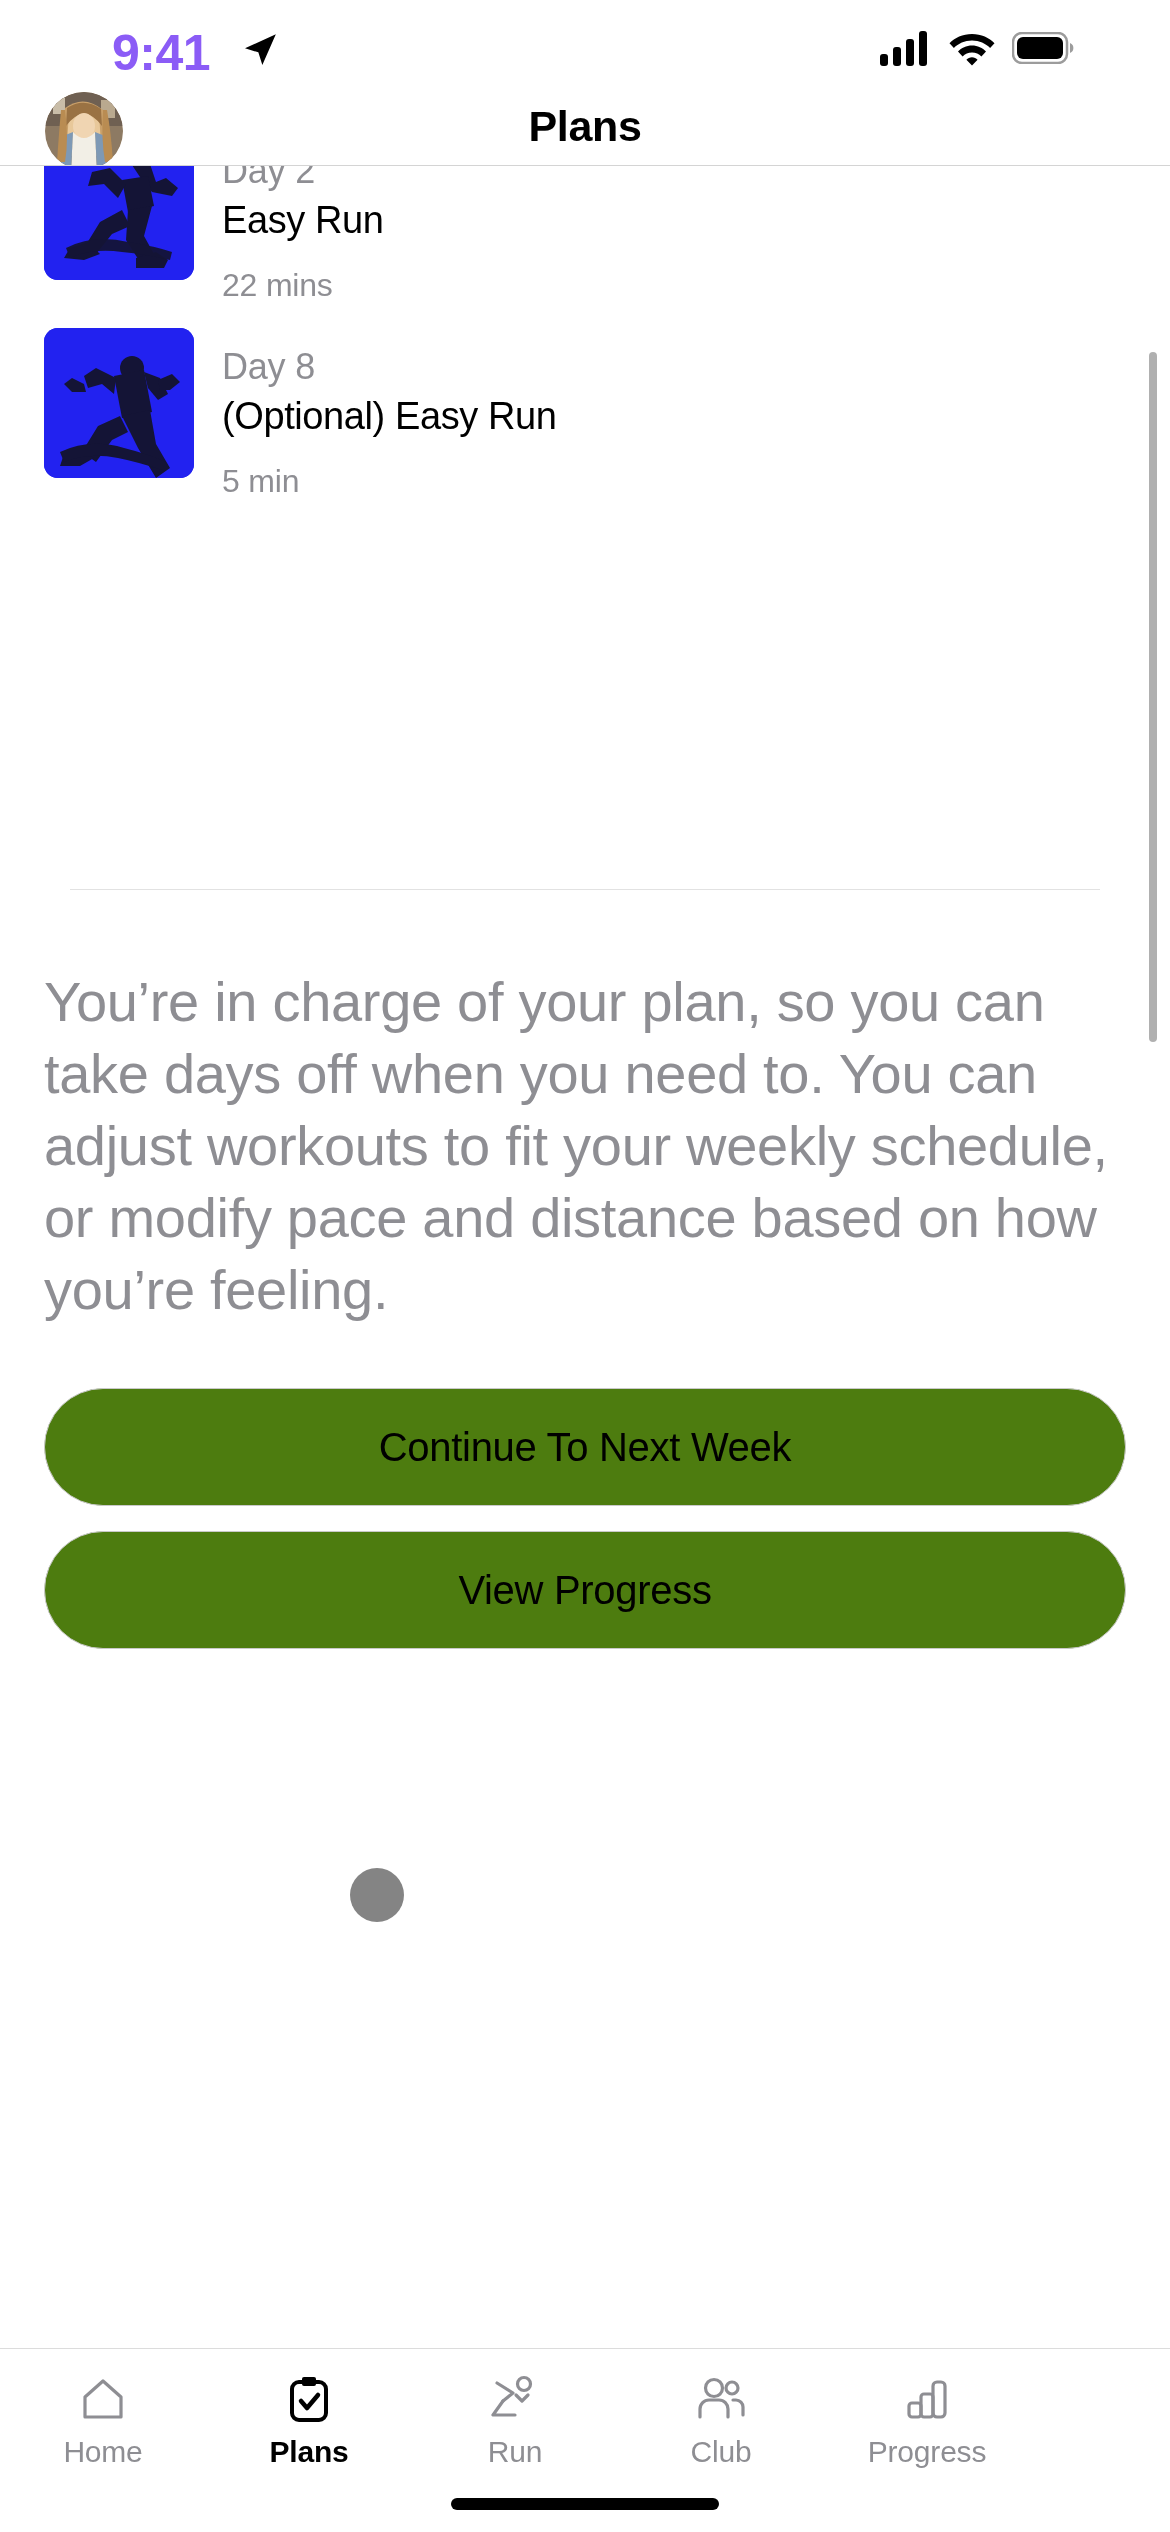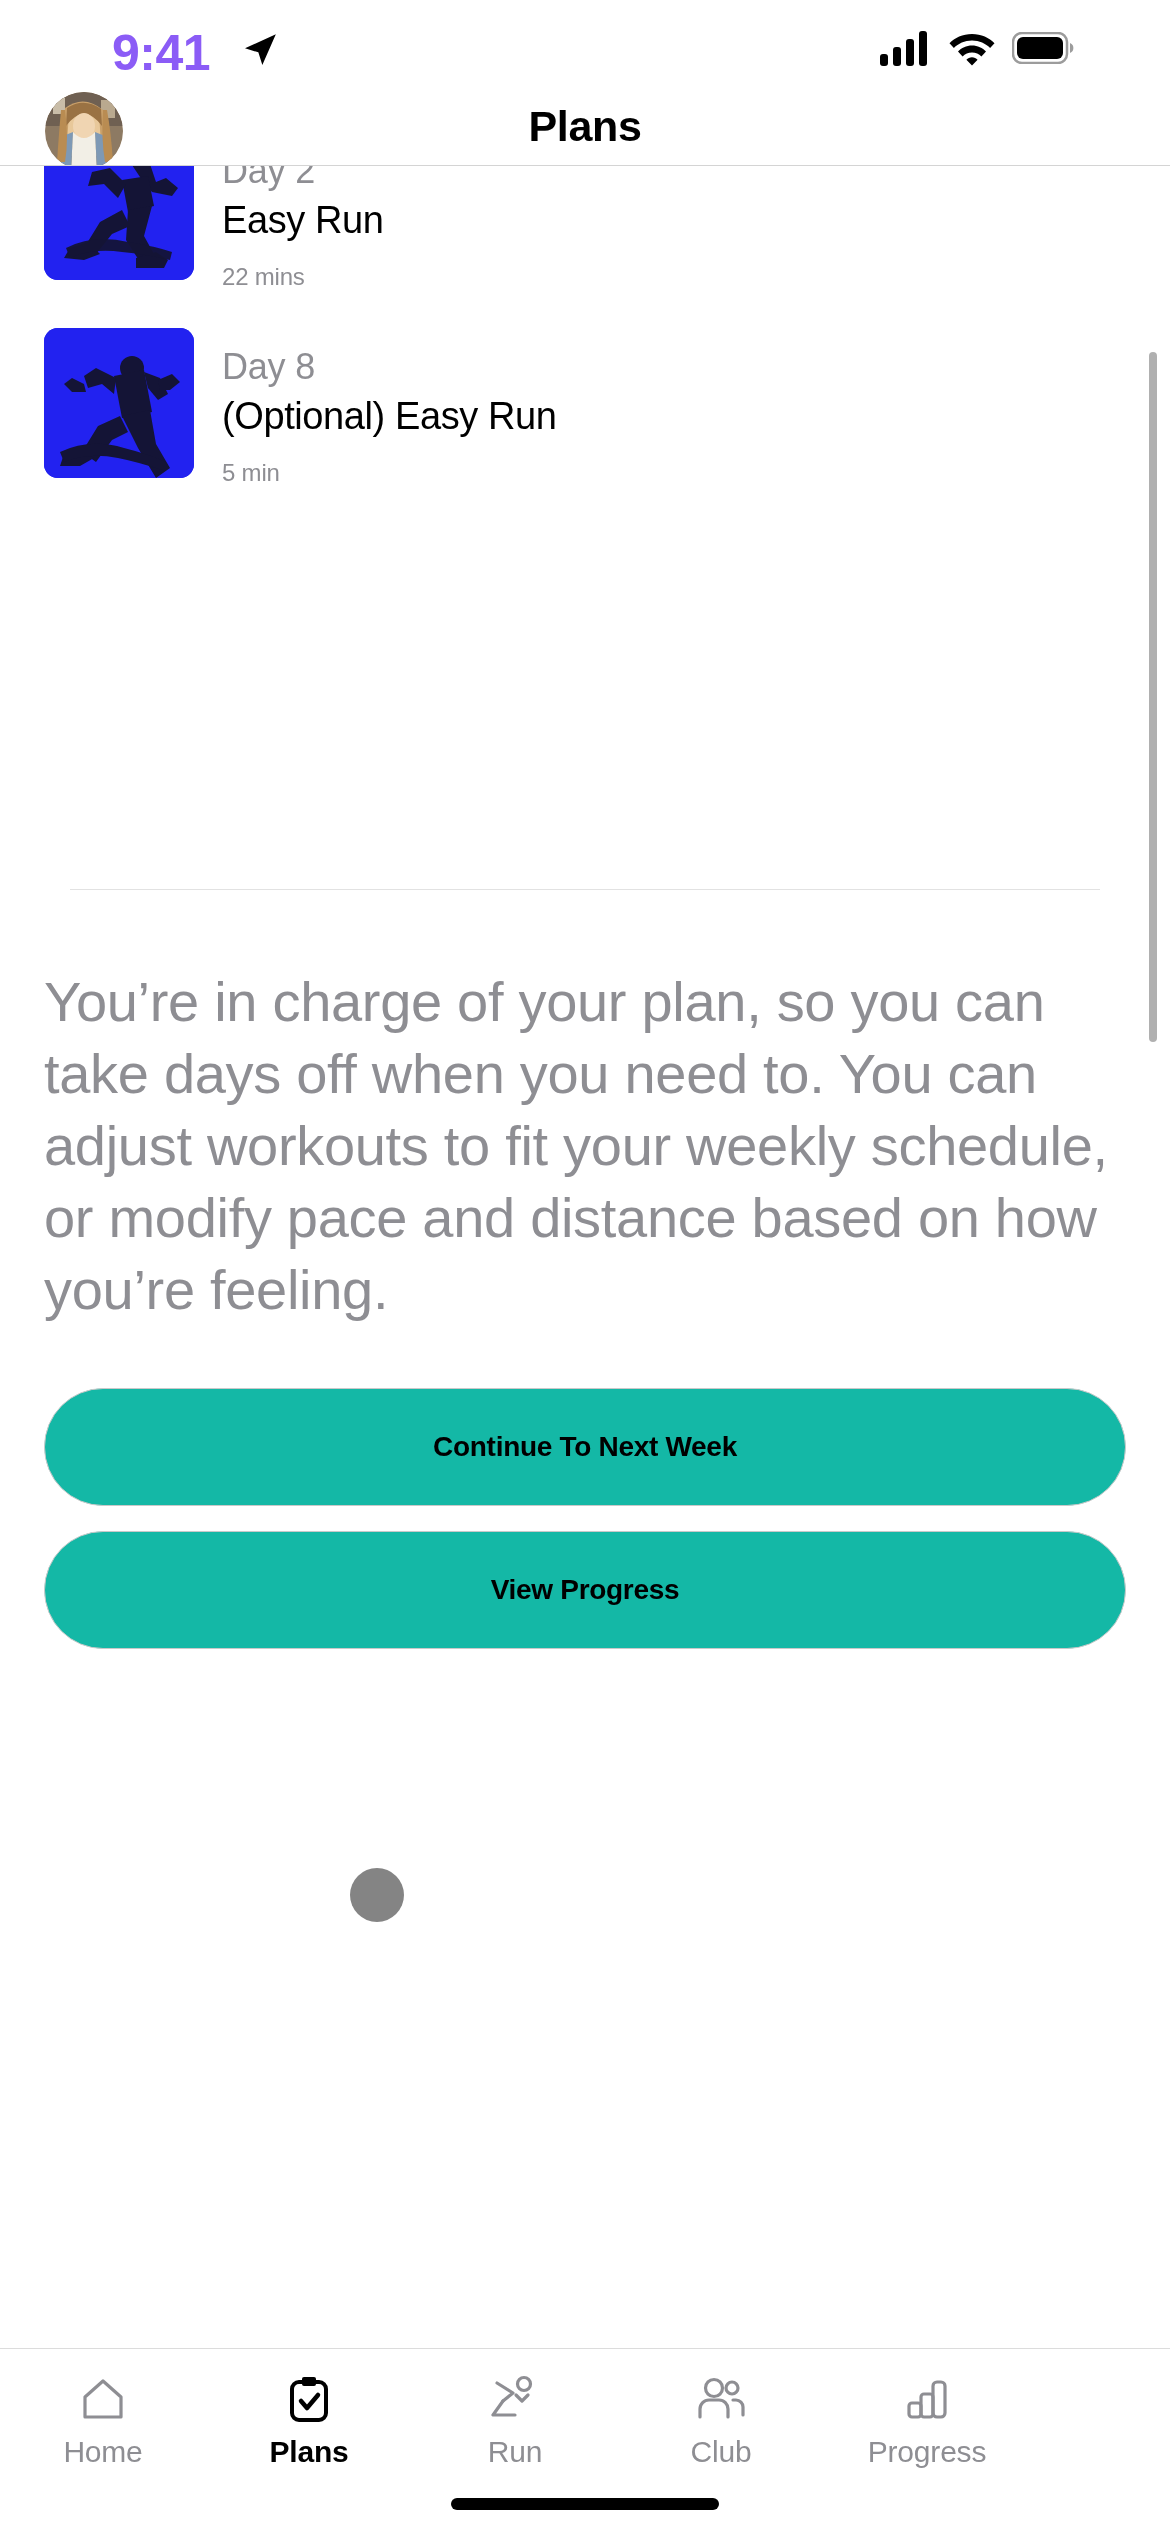--- a/index.html
+++ b/index.html
@@ -123,25 +123,25 @@
     letter-spacing: -0.2px;
   }
   .workout-title {
     font-size: 38px;
     color: #000;
     line-height: 52px;
     font-weight: 400;
     letter-spacing: -0.4px;
   }
   .workout-dur {
-    font-size: 24px;
+    font-size: 32px;
     color: #8e8e93;
     line-height: 46px;
     letter-spacing: -0.2px;
-    margin-top: 8px;
+    margin-top: 16px;
   }
 
   .section-divider {
     position: absolute;
     left: 70px;
     width: 1030px;
     height: 1px;
     background: #e2e2e2;
   }
 
@@ -155,26 +155,26 @@
     letter-spacing: -0.3px;
   }
 
   .pill-button {
     position: absolute;
     left: 44px;
     width: 1082px;
     height: 118px;
     border: 1.5px solid #c9c9c9;
     border-radius: 59px;
-    background: #14b8a6;
+    background: #4d7c0f;
     display: flex;
     align-items: center;
     justify-content: center;
-    font-size: 28px;
-    font-weight: 700;
+    font-size: 40px;
+    font-weight: 400;
     color: #000;
     letter-spacing: -0.3px;
     font-family: "Liberation Sans", sans-serif;
   }
 
   .scroll-indicator {
     position: absolute;
     right: 13px;
     width: 8px;
     border-radius: 4px;

